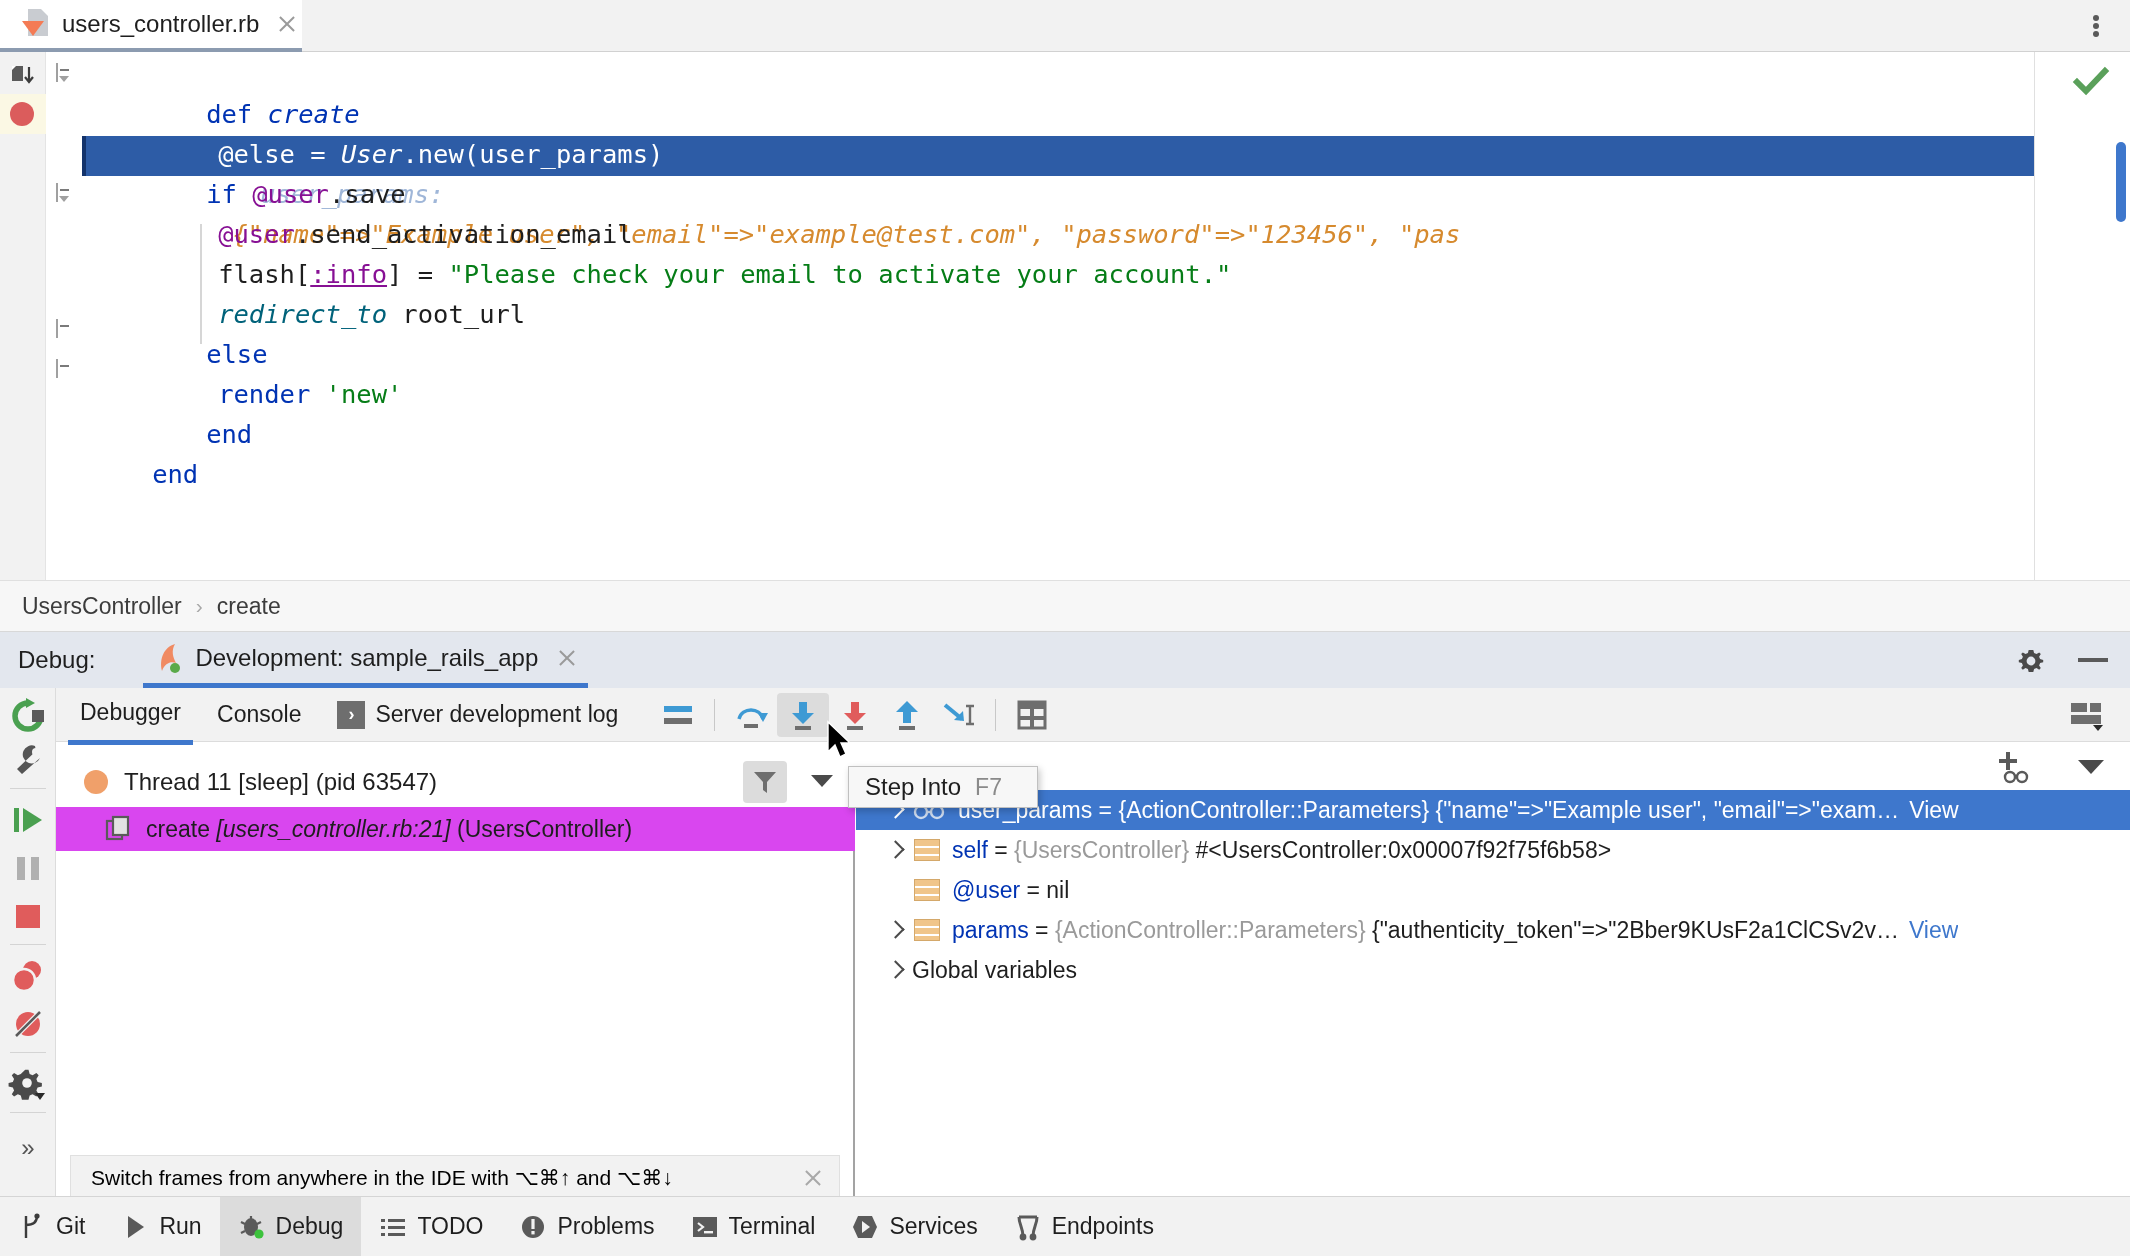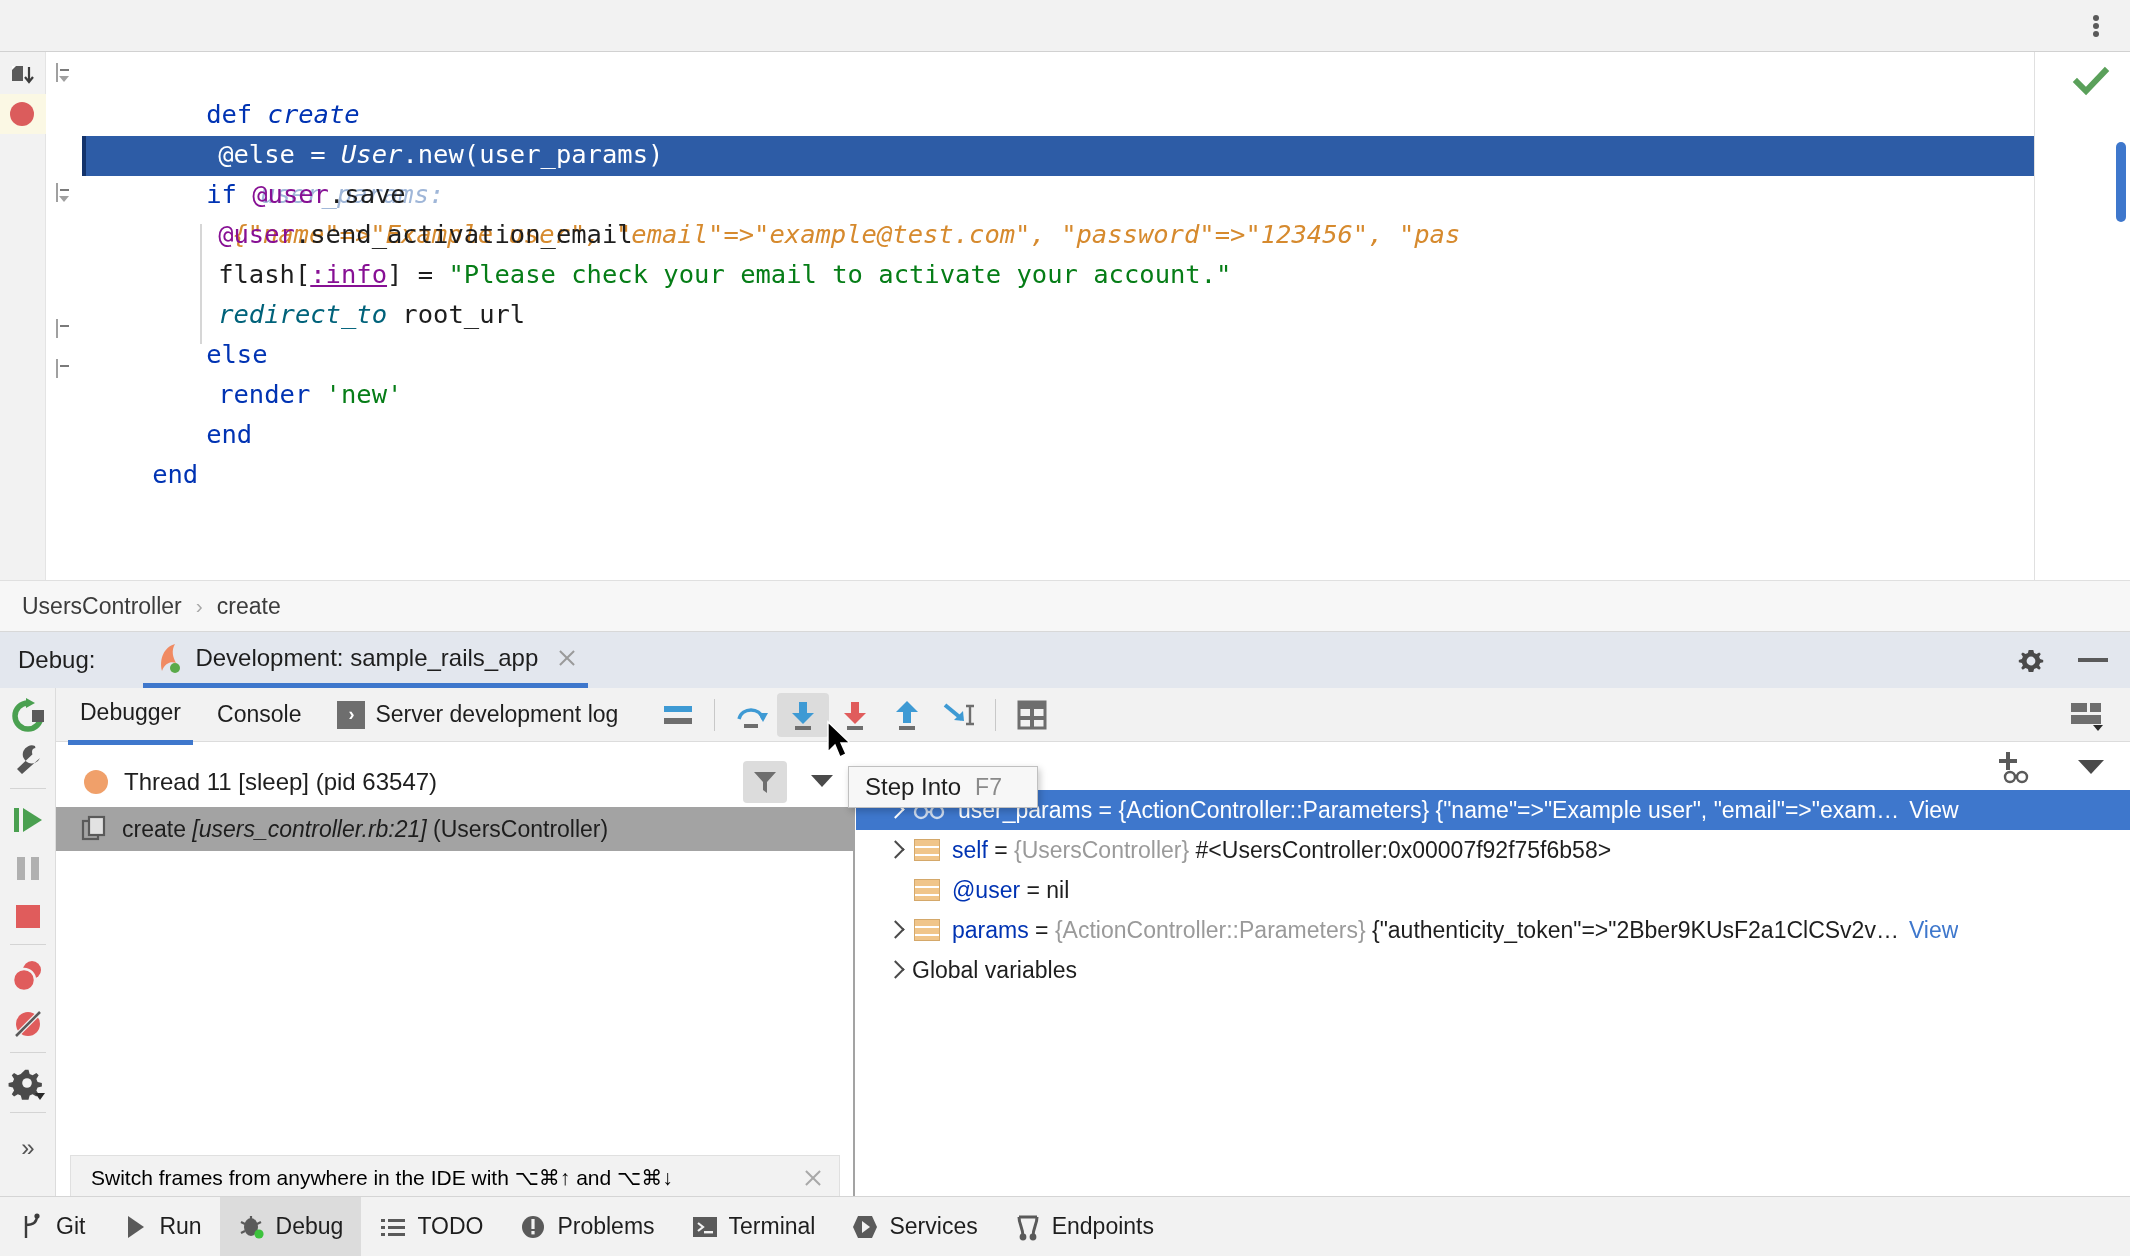--- a/index.html
+++ b/index.html
@@ -226,21 +226,21 @@
     background: #dcdcdc; border-radius: 4px; cursor: pointer;
     display:flex; align-items:center; justify-content:center;
   }
   #thread-caret {
     position: absolute; right: 22px; top: 18px; width: 0; height: 0;
     border-left: 11px solid transparent; border-right: 11px solid transparent;
     border-top: 12px solid #4a4a4a; cursor: pointer;
   }
   #frame-row {
     position: absolute; left: 0; top: 50px; width: 799px; height: 44px;
-    background: #a3a3a3; display: flex; align-items: center;
+    background: #d946ef; display: flex; align-items: center; padding-left: 24px;
   }
   #frame-row .fr-icon { width: 26px; height: 26px; margin-left: 26px; position: relative; }
   #frame-row .fr-text { font-size: 23px; color: #1e1e1e; margin-left: 14px; white-space: nowrap; }
   #frame-row .fr-text i { color: #1e1e1e; }
 
   #hint-bar {
     position: absolute; left: 14px; bottom: 10px; width: 770px; height: 46px;
     background: #f2f2f2; border: 1px solid #e0e0e0;
     display: flex; align-items: center;
   }
@@ -321,20 +321,28 @@
     font-size: 23px; color: #1e1e1e; cursor: pointer; gap: 10px; white-space: nowrap;
   }
   .sb-item.active { background: #dcdcdc; }
   .sb-ic { width: 28px; height: 28px; position: relative; flex: 0 0 auto; }
   svg { display: block; overflow: visible; }
 </style>
 </head>
 <body>
 
 <div id="tabbar">
+  <div id="file-tab">
+    <span class="rb-icon">
+      <span class="pg"></span>
+        <span class="gem"></span>
+    </span>
+    <span class="tab-label">users_controller.rb</span>
+    <span id="tab-close"></span>
+  </div>
   <div id="tab-more">
     <span></span>
       <span></span>
       <span></span>
   </div>
 </div>
 
 <div id="editor">
 
   <div id="gutter-left">

